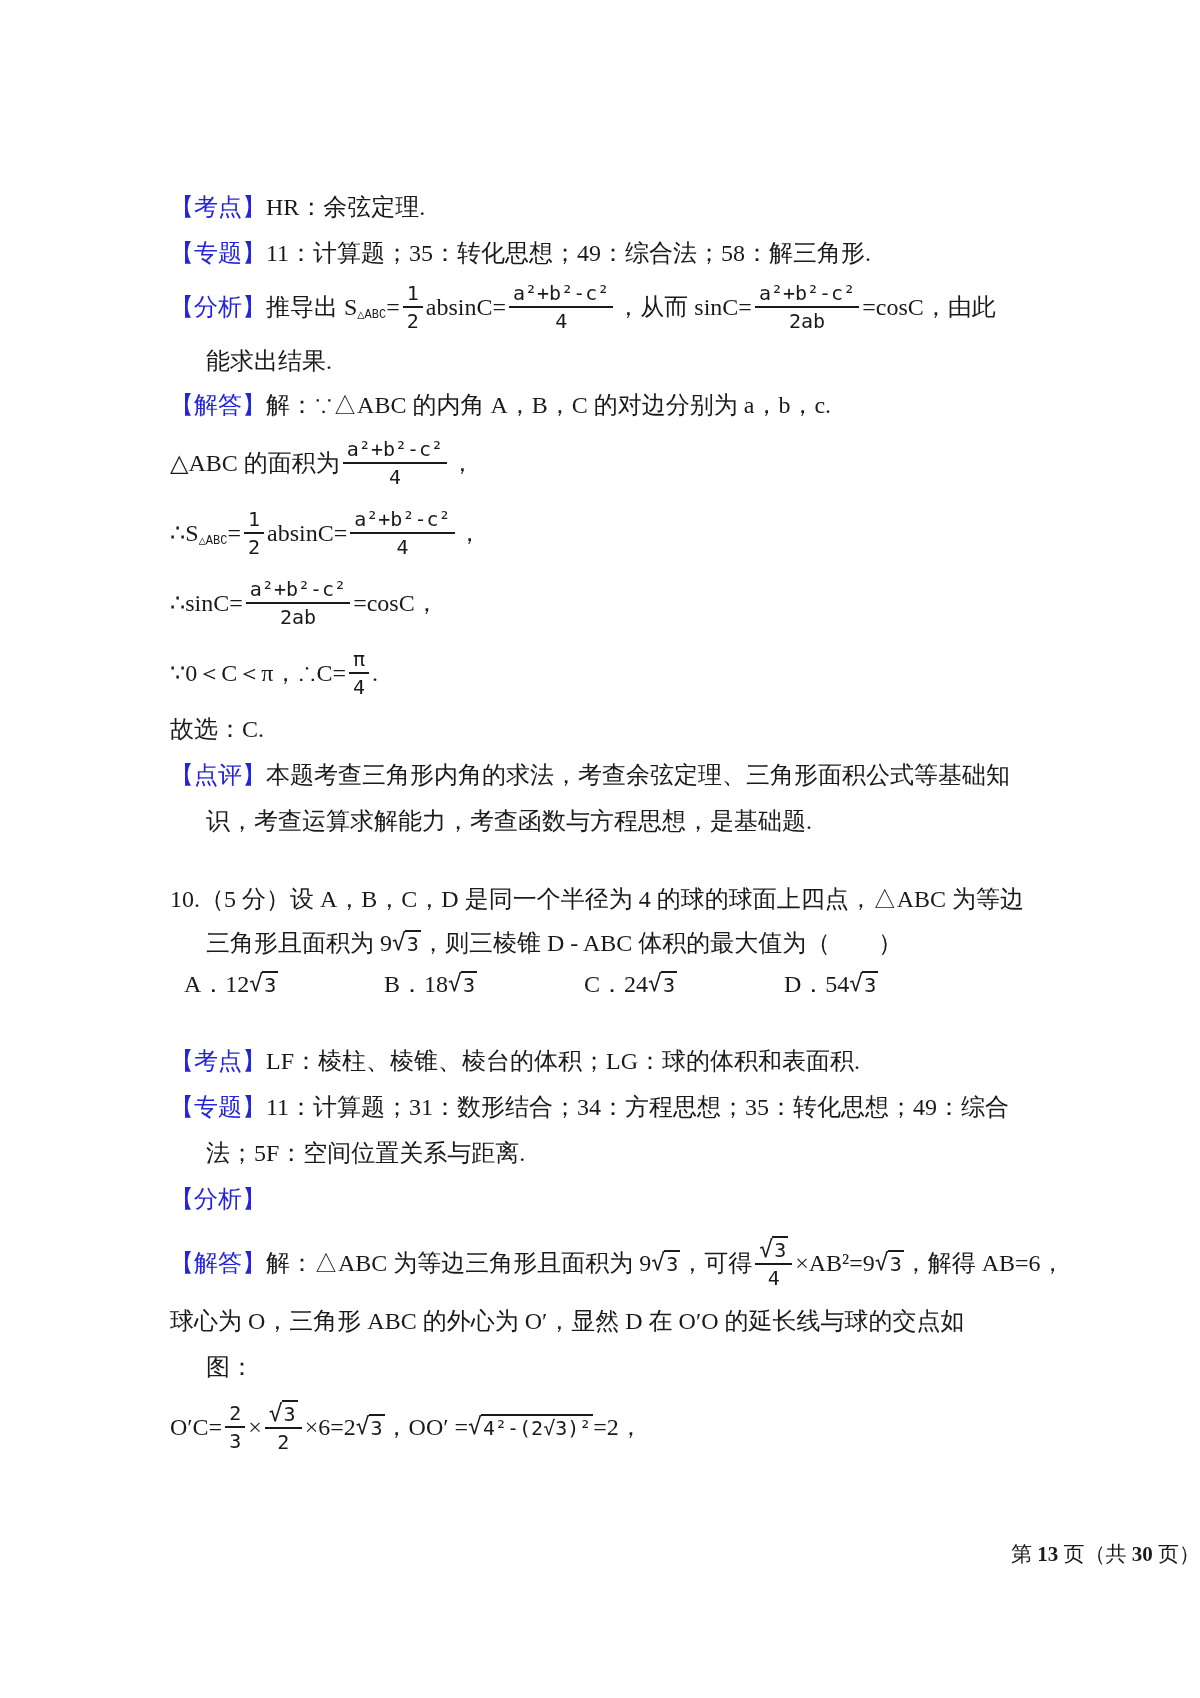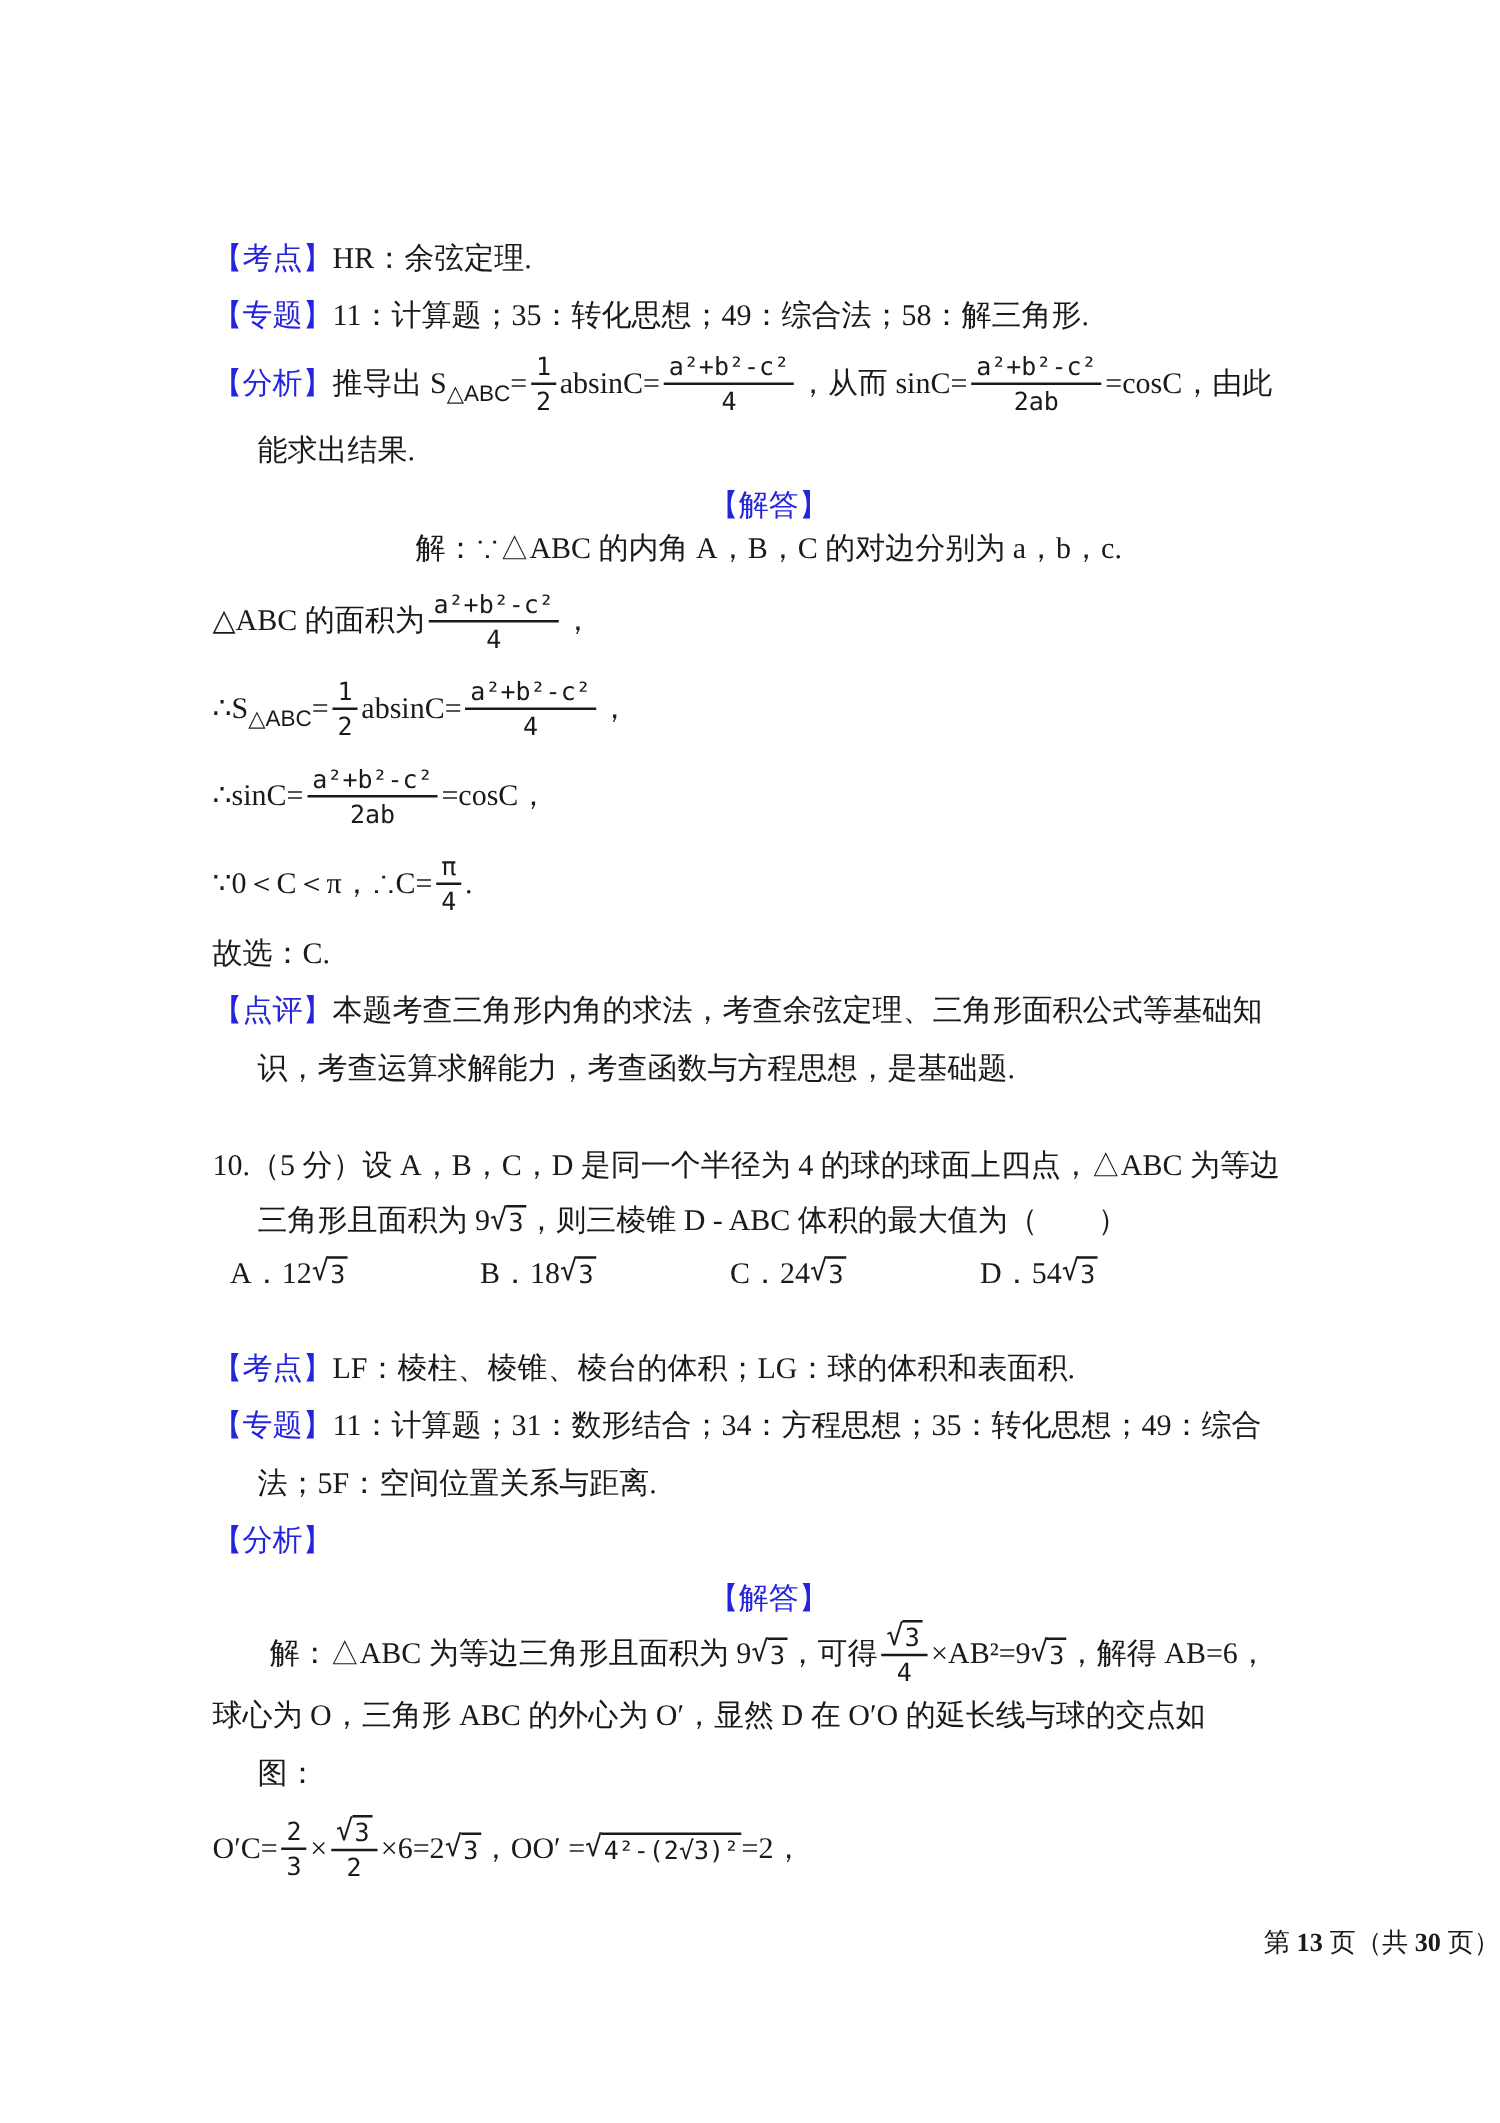--- a/index.html
+++ b/index.html
@@ -13,24 +13,24 @@
   
   .frac{display:inline-flex;flex-direction:column;align-items:center;margin:0 3px;
         font-family:"DejaVu Sans Mono",monospace;font-size:20px;line-height:24px;}
   .frac .num{display:inline-flex;align-items:flex-end;border-bottom:2px solid #1a1a1a;padding:0 4px 1px;}
   .frac .den{padding-top:1px;}
   
   .sqrt{display:inline-flex;align-items:flex-start;font-family:"DejaVu Sans Mono",monospace;font-size:20px;}
   .sign{font-size:23px;line-height:25px;}
   .radicand{border-top:2px solid #1a1a1a;line-height:24px;margin-left:-1px;padding:0 2px;}
   
-  .msub{font-size:18px;font-family:Liberation Sans, sans-serif;transform:translateY(8px);}
+  .msub{font-size:12px;font-family:Liberation Mono, monospace;transform:translateY(8px);}
   
   .mb12{margin-bottom:12px;text-align:center;} .mb8{margin-bottom:8px;} .mb2{margin-bottom:2px;}
-  .mb10{margin-bottom:10px;} .mb6{margin-bottom:6px;flex-direction:column;} .mb0{margin-bottom:0;}
+  .mb10{margin-bottom:10px;} .mb6{margin-bottom:6px;} .mb0{margin-bottom:0;}
   .mb4{margin-bottom:4px;} .mb44{margin-bottom:44px;}
   .tall{min-height:70px;}
   .options{display:flex;margin-left:14px;}
   .option{width:200px;display:flex;align-items:center;white-space:pre;font-size:24px;}
   .footer{position:absolute;left:0;right:0;top:1540px;text-align:right;font-size:21px;color:#1a1a1a;}
   .footer b{font-weight:bold;}
 </style>
 </head>
 <body>
 

